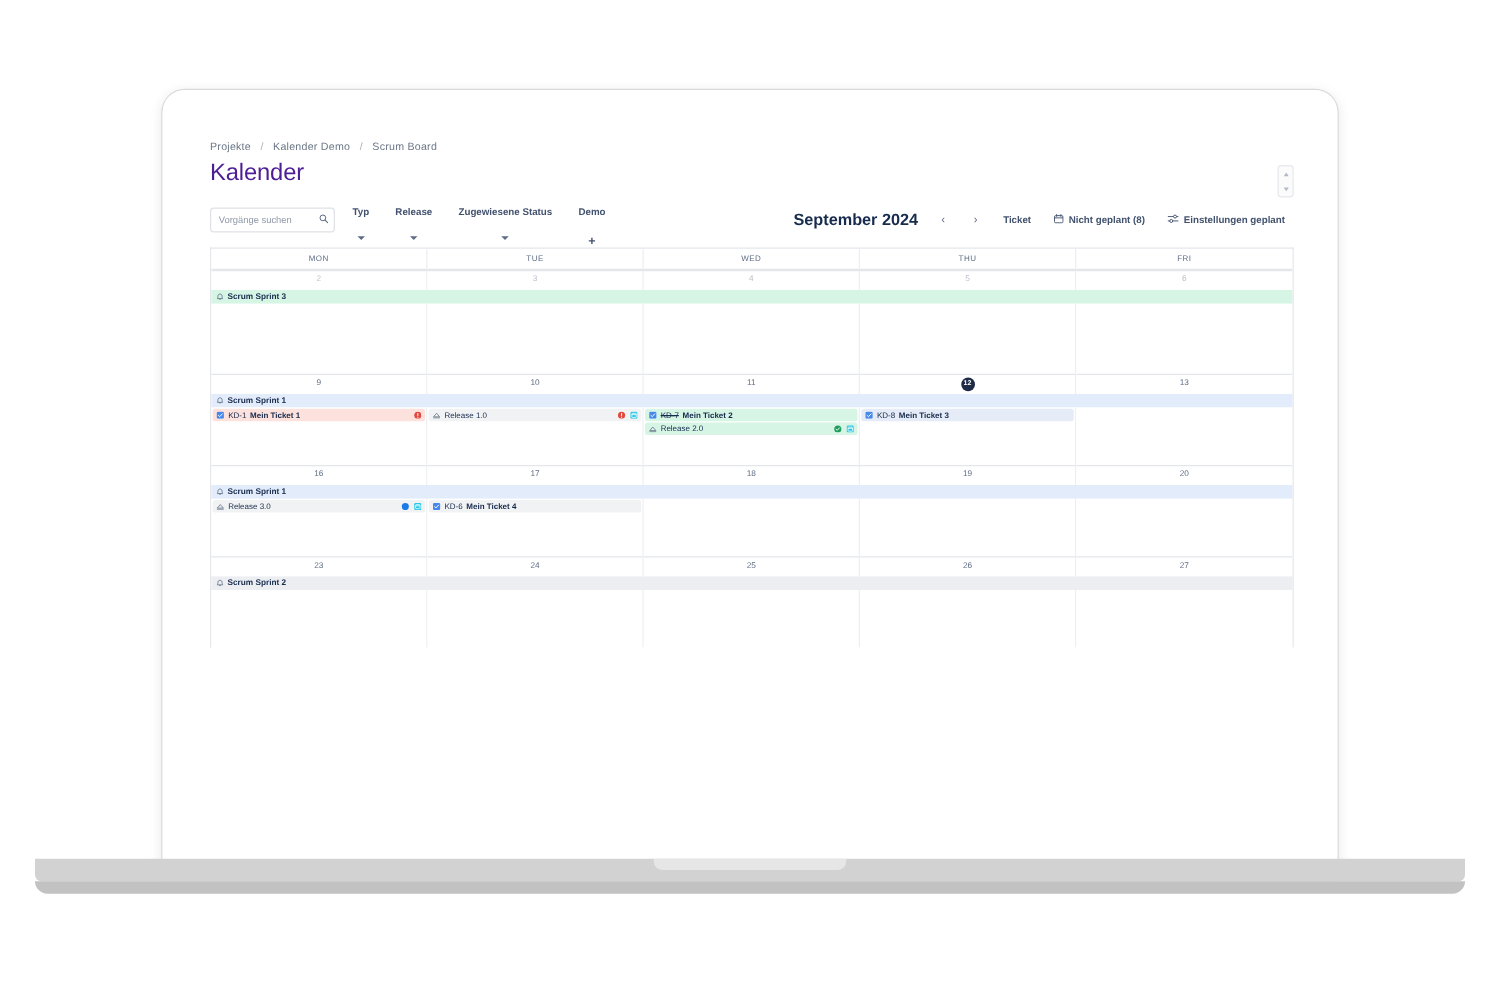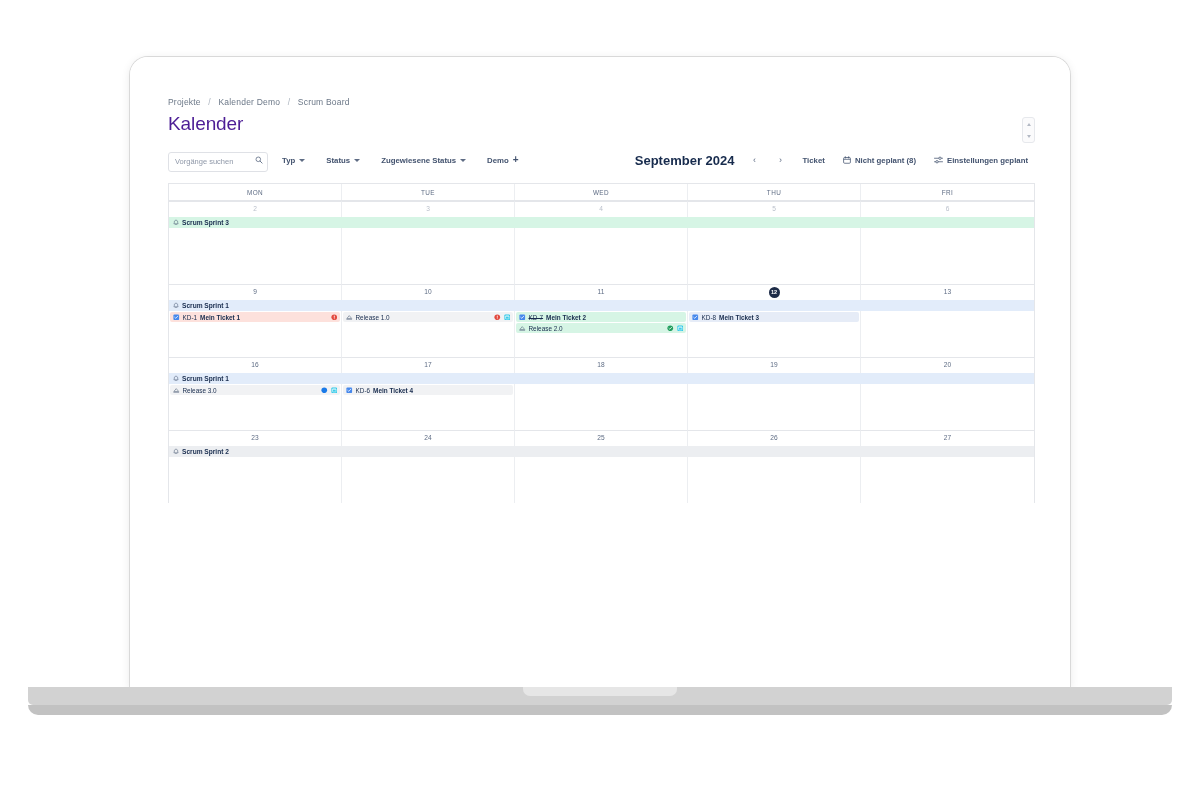--- a/index.html
+++ b/index.html
@@ -14,21 +14,21 @@
 
   
   #laptop-mock {
     position: absolute;
     left: 0; top: 0;
     width: 1200px; height: 790px;
   }
 
   #laptop-screen {
     position: absolute;
-    left: 130px; top: 57px;
+    left: 130px; top: 72px;
     width: 940px; height: 630px;
     background: #ffffff;
     border-radius: 18px 18px 0 0;
     box-shadow: 0 0 0 1px #d9d9d9, 0 2px 10px rgba(0,0,0,0.10);
     overflow: hidden;
   }
 
   #laptop-base {
     position: absolute;
     left: 28px; top: 687px;
@@ -140,23 +140,24 @@
     border: none;
     background: transparent;
     border-radius: 3px;
     font-size: 7.8px;
     font-weight: 600;
     color: #42526e;
     font-family: inherit;
     padding: 0 7px;
     display: flex;
     align-items: center;
-    gap: 4px;
+    gap: 15px;
     cursor: pointer;
     white-space: nowrap;
+    flex-direction: column;
   }
   .caret {
     width: 0; height: 0;
     border-left: 3px solid transparent;
     border-right: 3px solid transparent;
     border-top: 3.5px solid #5e6c84;
   }
   .plus-glyph { font-size: 10px; color: #42526e; line-height: 1; }
 
   #toolbar-right {
@@ -340,21 +341,21 @@
             <line x1="10.2" y1="10.2" x2="14.2" y2="14.2" stroke="#5e6c84" stroke-width="1.8" stroke-linecap="round"></line>
           </svg>
         </div>
 
         <button class="filter-btn">
           <span>Typ</span>
           <span class="caret"></span>
         </button>
 
         <button class="filter-btn">
-          <span>Status</span>
+          <span>Release</span>
           <span class="caret"></span>
         </button>
 
         <button class="filter-btn">
           <span>Zugewiesene Status</span>
           <span class="caret"></span>
         </button>
 
         <button class="filter-btn">
           <span>Demo</span>

